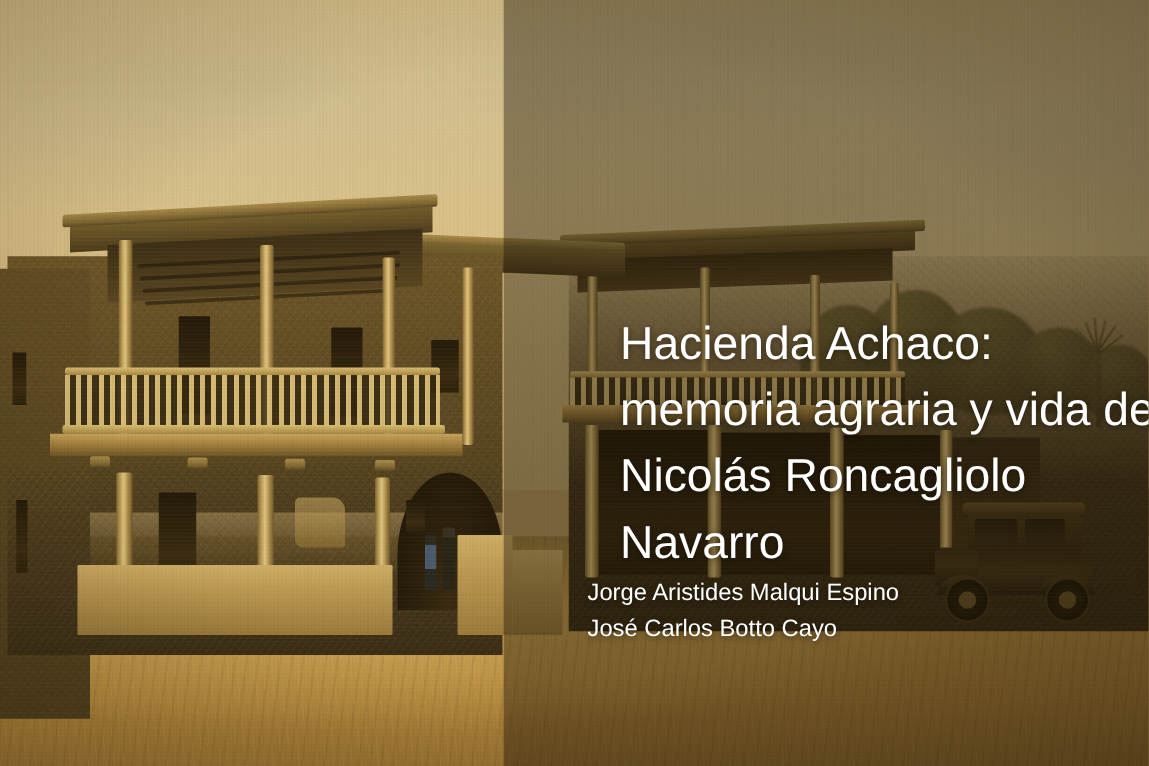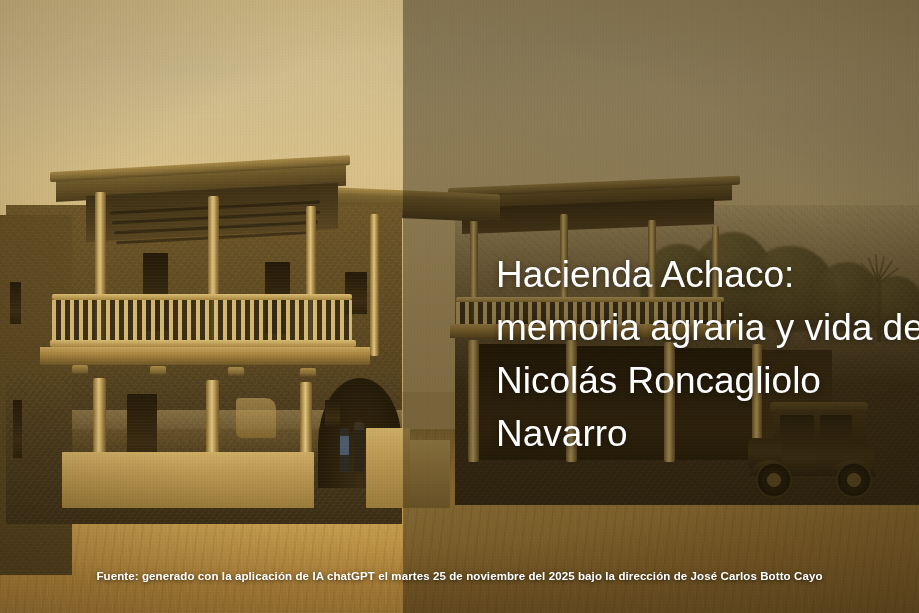--- a/index.html
+++ b/index.html
@@ -385,17 +385,18 @@
     <div class="canvas-grain"></div>
     <div class="vignette"></div>
   </div>
 
   <div class="scrim" style="left:403px; right:0;"></div>
 
 
   <div class="headline" style="left:470px; top:248px;">Hacienda Achaco: memoria agraria y vida de Nicolás Roncagliolo Navarro</div>
 
   <div class="authors" style="left:470px; top:460px;">
+    <div>Jorge Aristides Malqui Espino</div>
+    <div>José Carlos Botto Cayo</div>
   </div>
 
-  <div class="caption" style="top:570px;">Fuente: generado con la aplicación de IA chatGPT el martes 25 de noviembre del 2025 bajo la dirección de José Carlos Botto Cayo</div>
 
 </div>
 
 </body></html>

